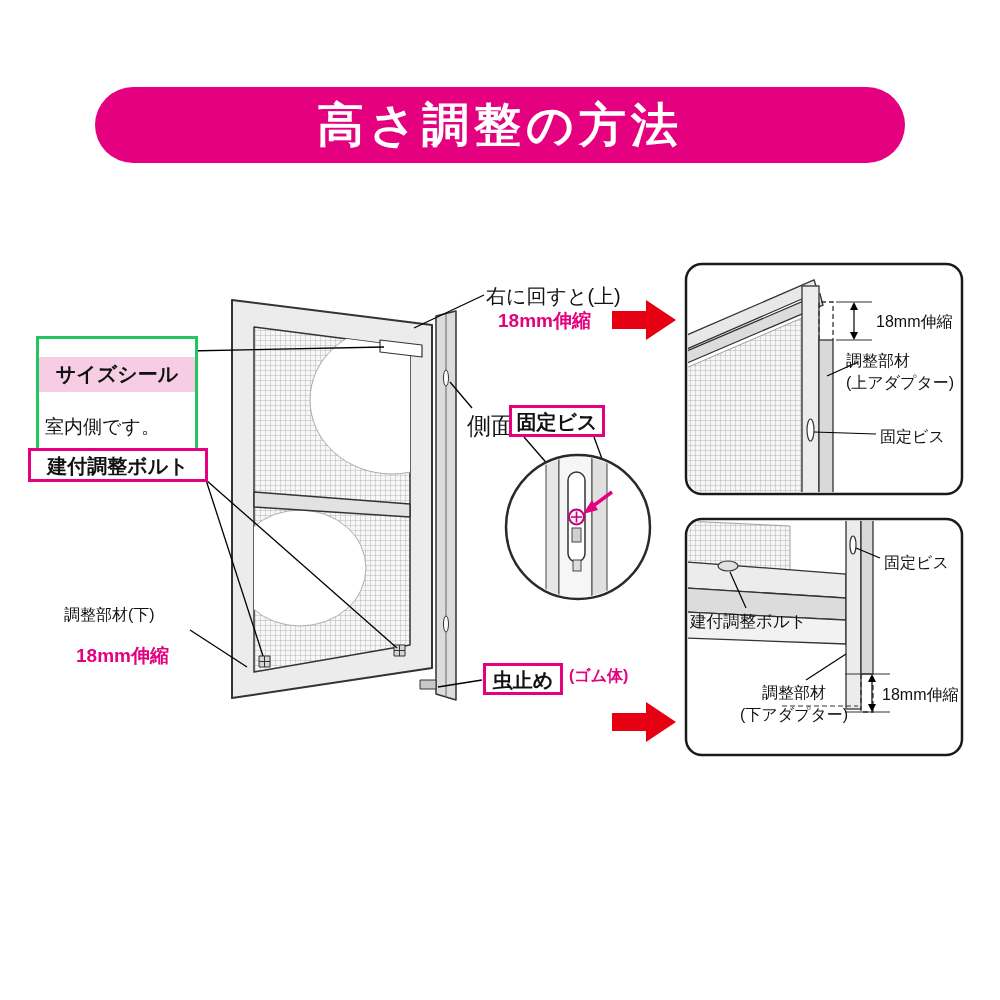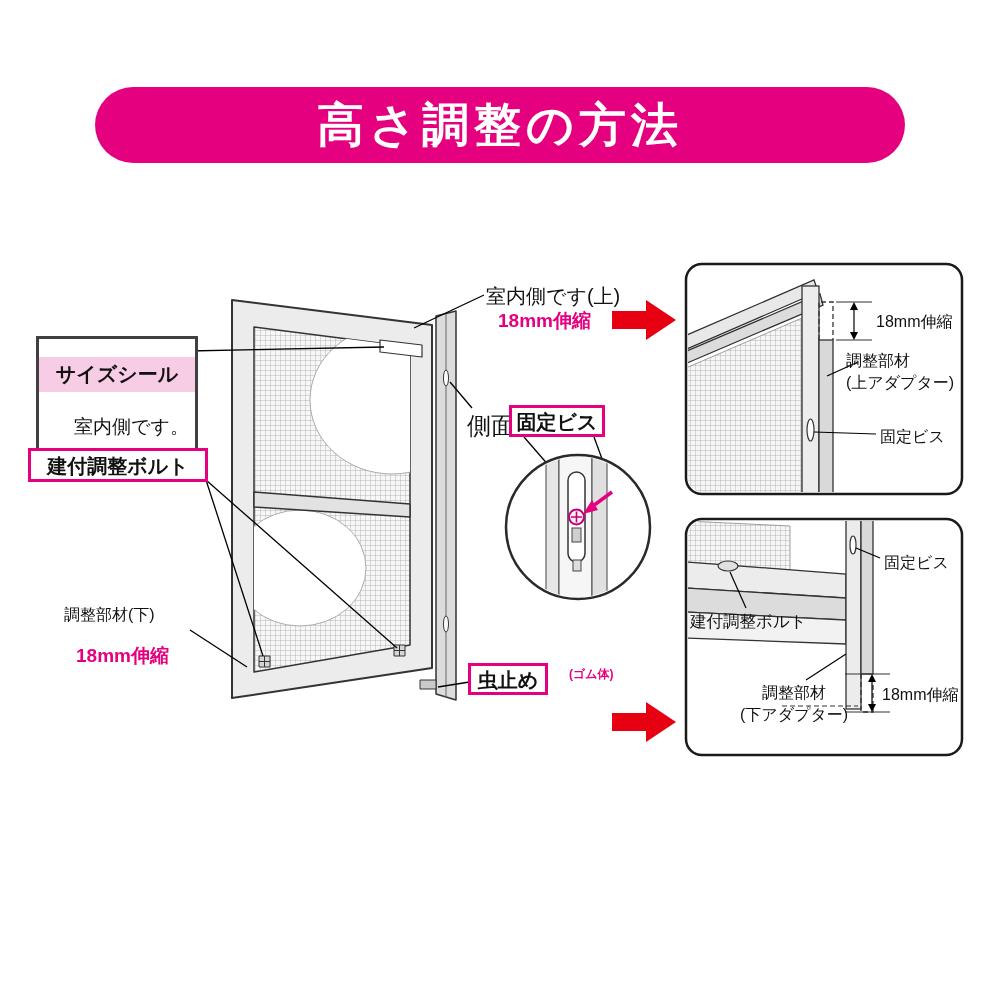--- a/index.html
+++ b/index.html
@@ -7,21 +7,21 @@
          font-family:"Liberation Sans","DejaVu Sans",sans-serif;color:#111;}
   #art{position:absolute;left:0;top:0;z-index:1;}
   .lbl{position:absolute;z-index:2;white-space:pre-line;}
   .banner{position:absolute;left:95px;top:87px;width:810px;height:76px;border-radius:40px;
           background:#e4007f;color:#fff;display:flex;align-items:center;justify-content:center;
           font-size:47px;font-weight:bold;letter-spacing:5px;z-index:2;}
   .pinkbox{border:3px solid #e4007f;background:#fff;text-align:center;font-weight:bold;
            font-size:20px;color:#111;box-sizing:border-box;}
   .magenta{color:#e4007f;font-weight:bold;}
   .seal-head{background:#f6cde4;font-weight:bold;font-size:20px;padding:4px 0;text-align:center;}
-  .seal-body{background:#fff;font-size:19px;padding:4px 6px 5px;text-align:right;}
+  .seal-body{background:#fff;font-size:19px;padding:4px 6px 5px;text-align:left;}
   .small{font-size:16px;line-height:22px;color:#111;}
 </style>
 </head>
 <body>
 
 <div id="stage">
 
   <svg id="art" width="1000" height="1000" viewBox="0 0 1000 1000">
     <defs>
       <pattern id="mesh" width="5" height="5" patternUnits="userSpaceOnUse">
@@ -144,38 +144,38 @@
         <polygon points="872,712 868,704 876,704" fill="#000"></polygon>
         <path d="M730,572 L746,608" stroke="#000" stroke-width="1.2" fill="none"></path>
         <path d="M856,548 L880,558" stroke="#000" stroke-width="1.2" fill="none"></path>
         <path d="M846,654 L806,680" stroke="#000" stroke-width="1.2" fill="none"></path>
       </g>
     </g>
   </svg>
 
   <div class="banner">高さ調整の方法</div>
 
-  <div class="lbl" style="left:36px;top:336px;width:156px;border:3px solid #404040;background:#fff;">
+  <div class="lbl" style="left:36px;top:336px;width:156px;border:3px solid #22c55e;background:#fff;">
     <div class="seal-head">サイズシール</div>
     <div class="seal-body">室内側です。</div>
   </div>
 
   <div class="lbl pinkbox" style="left:28px;top:448px;width:180px;height:34px;line-height:30px;">建付調整ボルト</div>
 
-  <div class="lbl" style="left:486px;top:283px;font-size:20px;">室内側です(上)</div>
+  <div class="lbl" style="left:486px;top:283px;font-size:20px;">右に回すと(上)</div>
   <div class="lbl magenta" style="left:498px;top:308px;font-size:19px;">18mm伸縮</div>
 
   <div class="lbl" style="left:467px;top:410px;font-size:24px;">側面</div>
   <div class="lbl pinkbox" style="left:509px;top:405px;width:96px;height:32px;line-height:28px;">固定ビス</div>
 
   <div class="lbl" style="left:64px;top:605px;font-size:16px;text-align:right;">調整部材(下)</div>
   <div class="lbl magenta" style="left:76px;top:643px;font-size:19px;">18mm伸縮</div>
 
-  <div class="lbl pinkbox" style="left:468px;top:663px;width:80px;height:32px;line-height:28px;">虫止め</div>
-  <div class="lbl magenta" style="left:569px;top:666px;font-size:12px;">(ゴム体)</div>
+  <div class="lbl pinkbox" style="left:483px;top:663px;width:80px;height:32px;line-height:28px;">虫止め</div>
+  <div class="lbl magenta" style="left:569px;top:666px;font-size:16px;">(ゴム体)</div>
 
   <div class="lbl small" style="left:876px;top:311px;">18mm伸縮</div>
   <div class="lbl small" style="left:846px;top:350px;">調整部材
 (上アダプター)</div>
   <div class="lbl small" style="left:880px;top:426px;">固定ビス</div>
 
   <div class="lbl small" style="left:884px;top:552px;">固定ビス</div>
   <div class="lbl small" style="left:690px;top:610px;font-size:16.5px;">建付調整ボルト</div>
   <div class="lbl small" style="left:714px;top:682px;width:160px;text-align:center;">調整部材
 (下アダプター)</div>

